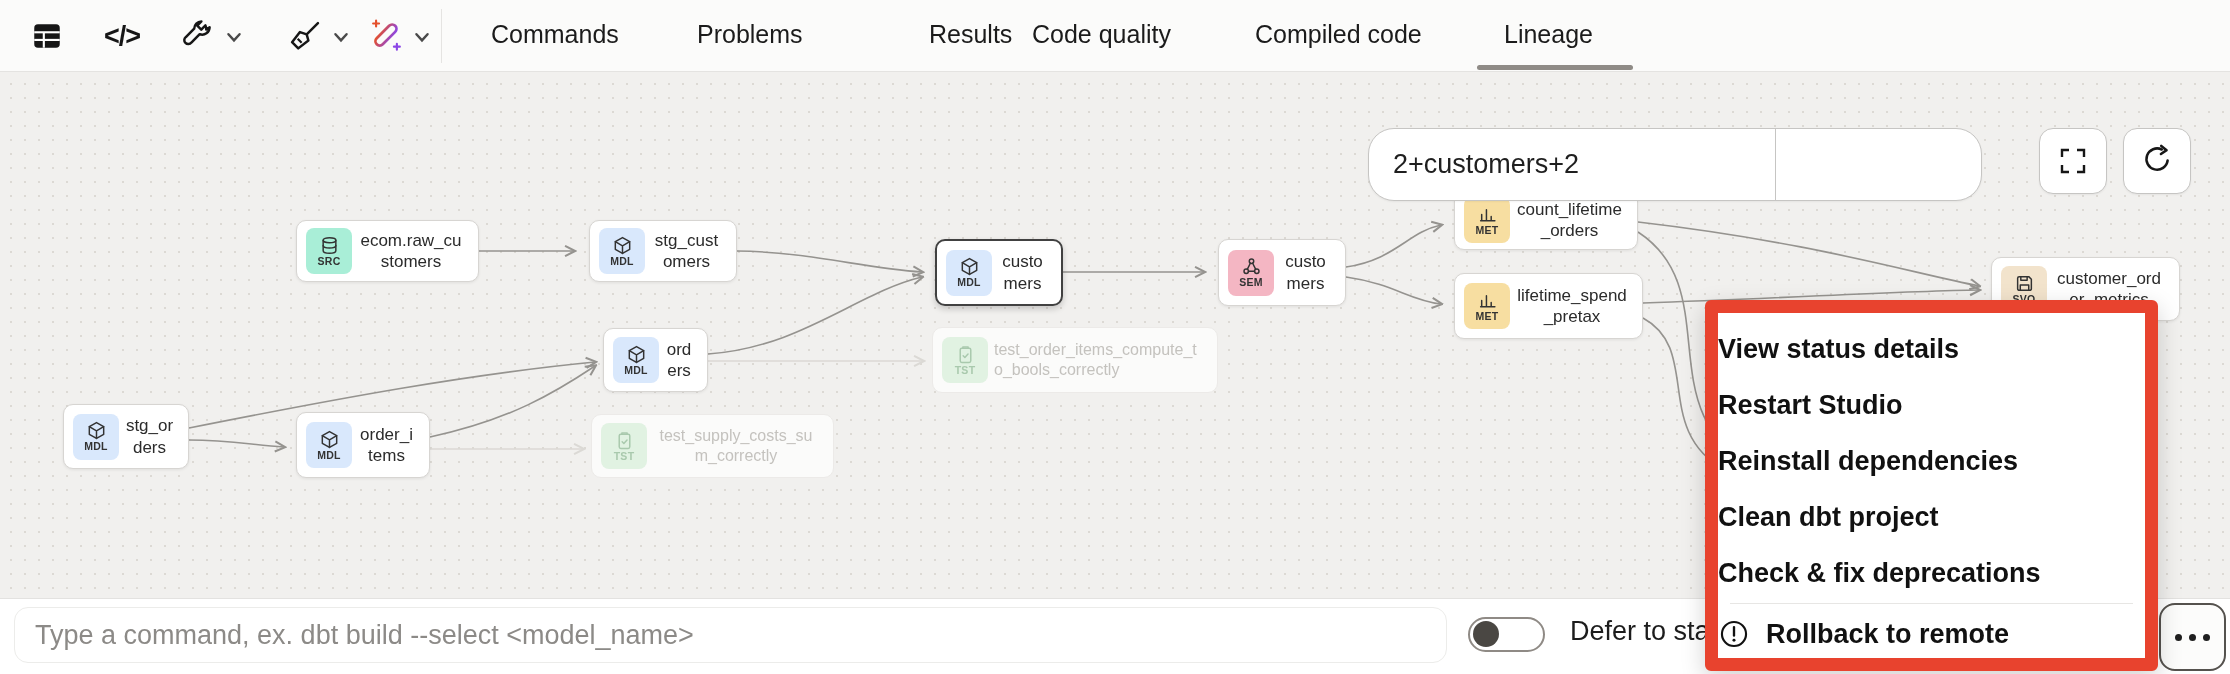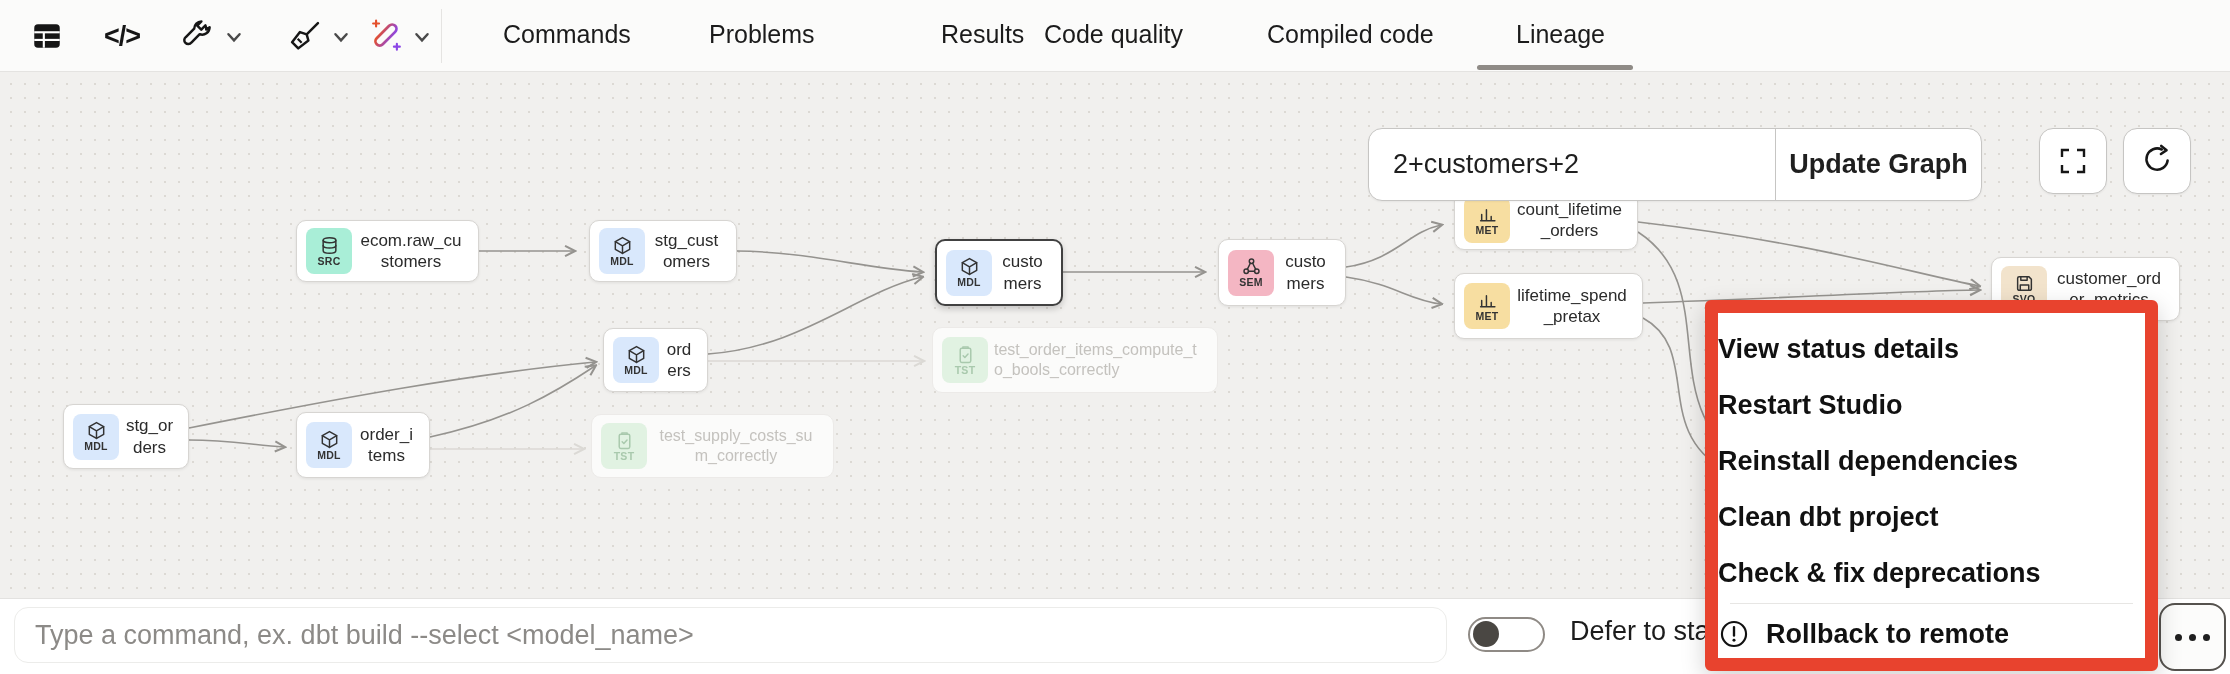--- a/index.html
+++ b/index.html
@@ -10,21 +10,21 @@
   }
   
   .topbar{
     position:absolute;left:0;top:0;width:2230px;height:71px;
     background:#fbfbfa;border-bottom:1.5px solid #e4e3e1;z-index:50;
   }
   .tool-ic{position:absolute;top:17px;width:38px;height:38px;display:flex;align-items:center;justify-content:center;cursor:pointer;}
   .chev{position:absolute;top:27px;width:20px;height:20px;}
   .code-glyph{font-size:27px;font-weight:600;color:#161616;letter-spacing:-1px;}
   .vdiv{position:absolute;left:441px;top:9px;width:0;height:54px;border-left:1.5px solid #e5e4e2;}
-  .tab{position:absolute;top:20px;font-size:25px;font-weight:500;color:#1b1b1b;cursor:pointer;white-space:nowrap;margin-left:12px;}
+  .tab{position:absolute;top:20px;font-size:25px;font-weight:500;color:#1b1b1b;cursor:pointer;white-space:nowrap;}
   .tab-underline{position:absolute;left:1477px;top:65px;width:156px;height:5px;background:#8f8b86;border-radius:3px;}
   
   .canvas{
     position:absolute;left:0;top:71px;width:2230px;height:527px;z-index:1;
     background-image:radial-gradient(circle,#dcd9d4 1px,rgba(0,0,0,0) 1.2px);
     background-size:14px 14px;background-position:4px 6px;
   }
   svg.edges{position:absolute;left:0;top:0;width:2230px;height:674px;z-index:5;pointer-events:none;}
   .edge{stroke:#95938f;stroke-width:1.6;fill:none;}
   .edge-faded{stroke:#dbd9d5;stroke-width:1.6;fill:none;}
@@ -41,21 +41,21 @@
   .badge{width:46px;height:46px;border-radius:8px;flex:0 0 auto;display:flex;flex-direction:column;align-items:center;justify-content:center;gap:1px;}
   .badge .btxt{font-size:10.5px;font-weight:700;color:#333;letter-spacing:.3px;line-height:1;}
   .b-src{background:#a9eed7}.b-mdl{background:#d9e8fc}.b-sem{background:#f4b6c3}
   .b-met{background:#f7dea1}.b-svq{background:#f2e3cc}
   .b-tst{background:#e1f2e2}.node-faded .btxt{color:#a9c9ad}
   .bic{stroke:#333;fill:none;stroke-width:1.4;stroke-linecap:round;stroke-linejoin:round;}
   .node-faded .bic{stroke:#a9c9ad;}
   
   .selbar{
     position:absolute;left:1368px;top:128px;width:612px;height:71px;z-index:20;
-    background:#fff;border:1.5px solid #c6c5c3;border-radius:14px;display:flex;align-items:stretch;
+    background:#fff;border:1.5px solid #c6c5c3;border-radius:26px;display:flex;align-items:stretch;
     box-shadow:0 1px 2px rgba(0,0,0,.05);
   }
   .selbar .sel-input{flex:0 0 382px;display:flex;align-items:center;padding-left:24px;font-size:27px;color:#1f1f1f;border-right:1.5px solid #c6c5c3;cursor:text;}
   .selbar .upd-btn{flex:1;display:flex;align-items:center;justify-content:center;font-size:27px;font-weight:700;color:#1f1f1f;cursor:pointer;border-radius:0 14px 14px 0;}
   .sq-btn{
     position:absolute;top:128px;width:66px;height:64px;z-index:20;background:#fff;
     border:1.5px solid #c6c5c3;border-radius:14px;display:flex;align-items:center;justify-content:center;
     cursor:pointer;box-shadow:0 1px 2px rgba(0,0,0,.05);
   }
   
@@ -298,21 +298,20 @@
       <rect x="4" y="3" width="10" height="13.5" rx="1.5"></rect>
         <path d="M6.5 3V1.8h5V3M6.8 10.2l1.6 1.6 3-3.2"></path>
     </svg>
     <span class="btxt">TST</span>
   </div>
   <span class="nlabel" style="font-size:16px">test_supply_costs_sum_correctly</span>
 </div>
 
 <div class="selbar">
   <div class="sel-input">2+customers+2</div>
-  <div class="upd-btn">Update Graph</div>
 </div>
 <div class="sq-btn" style="left:2039px">
   <svg width="32" height="32" viewBox="0 0 32 32">
     <path d="M5 12V5h7M20 5h7v7M27 20v7h-7M12 27H5v-7" fill="none" stroke="#161616" stroke-width="2.4"></path>
   </svg>
 </div>
 <div class="sq-btn" style="left:2123px">
   <svg width="34" height="34" viewBox="0 0 32 32">
     <path d="M20.5 5.2A10 10 0 1 0 26 15.5" fill="none" stroke="#161616" stroke-width="2.4" stroke-linecap="round"></path>
     <path d="M20 1.8l5 4-5.3 3.6" fill="none" stroke="#161616" stroke-width="2.4" stroke-linecap="round" stroke-linejoin="round"></path>

